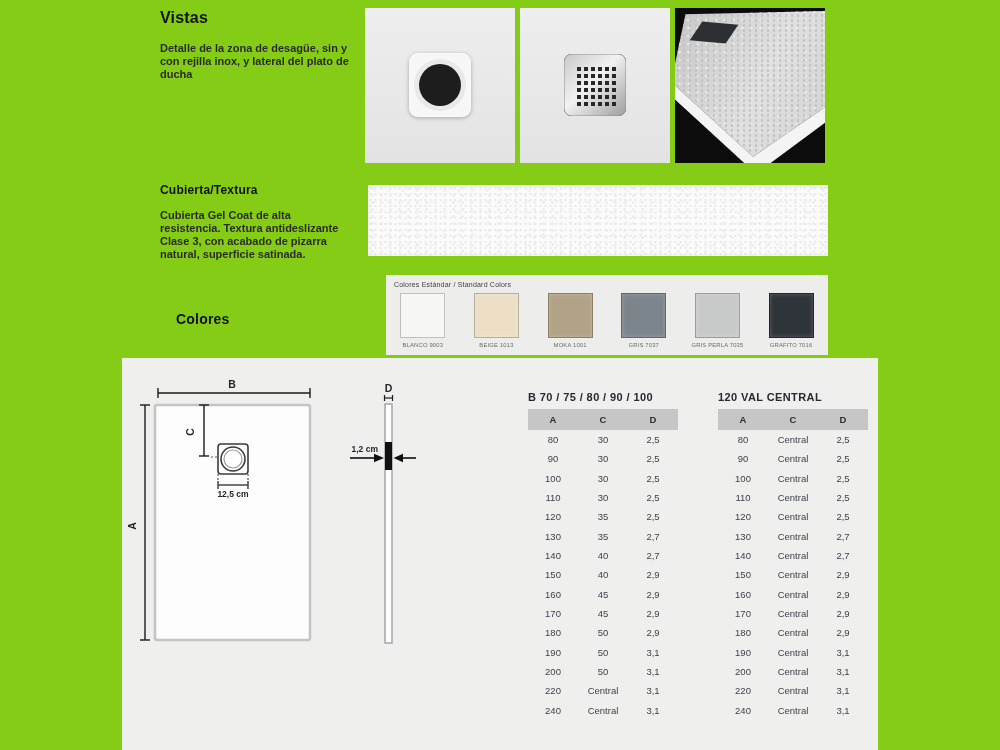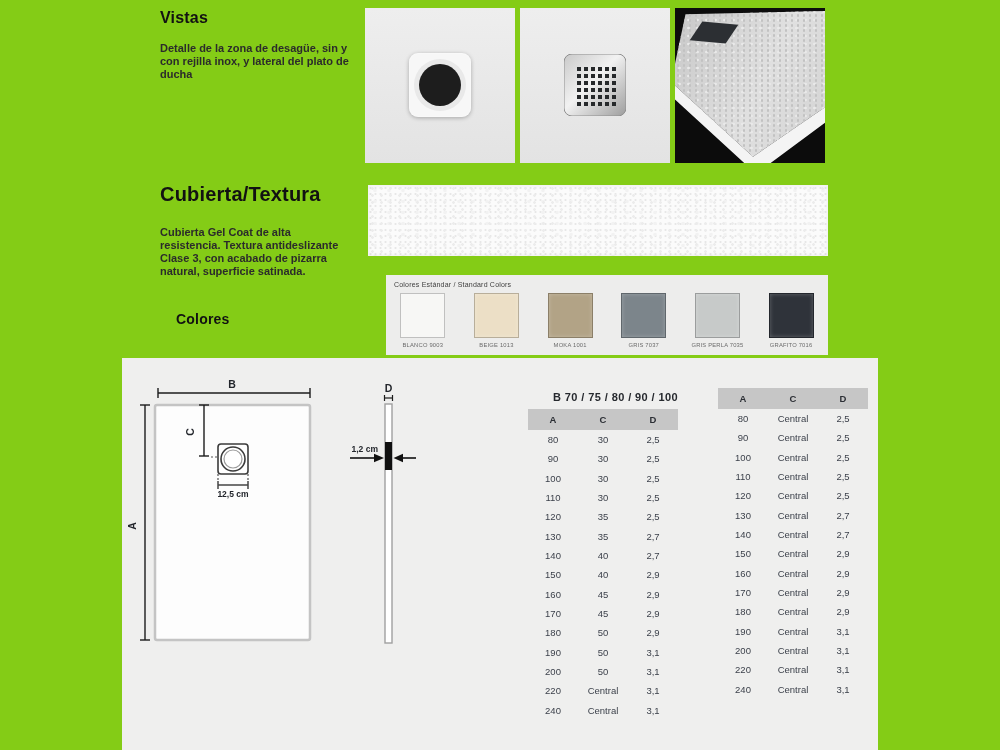--- a/index.html
+++ b/index.html
@@ -2,26 +2,26 @@
 <html><head>
 <meta charset="utf-8">
 <style>
   html,body{margin:0;padding:0;background:#fff;}
   .page{position:relative;width:1000px;height:750px;background:#84cc16;overflow:hidden;
         font-family:"Liberation Sans",sans-serif;color:#1b1b1b;}
   h2{margin:0;font-weight:700;color:#121212;}
   
   .sec-title{position:absolute;left:160px;letter-spacing:.2px;}
   .vistas-title{top:9px;font-size:16px;}
-  .cubierta-title{top:183px;font-size:20px;}
+  .cubierta-title{top:183px;font-size:12px;}
   .colores-title{top:311px;font-size:14px;margin-left:16px;}
   .sec-desc{position:absolute;left:160px;width:190px;font-size:11px;font-weight:600;
             color:#2b2b2b;line-height:13px;}
   .vistas-desc{top:31px;}
-  .cubierta-desc{top:215px;}
+  .cubierta-desc{top:198px;}
   
   .img-row{position:absolute;left:365px;top:8px;display:flex;gap:5px;}
   .pimg{width:150px;height:155px;position:relative;overflow:hidden;}
   .pimg-light{background:linear-gradient(180deg,#eeeeee,#e3e3e3);}
   .pimg-dark{background:#0c0c0c;}
   .recess{position:absolute;left:44px;top:45px;width:62px;height:64px;border-radius:9px;
           background:#f7f7f7;box-shadow:0 1px 4px rgba(0,0,0,.28), inset 0 0 2px #fff;}
   .drain-black{position:absolute;left:50%;top:50%;transform:translate(-50%,-50%);
                width:42px;height:42px;border-radius:50%;background:#1d1d1d;
                box-shadow:0 0 0 5px #e9e9e9;}
@@ -55,21 +55,21 @@
   .swatch-name{margin-top:4px;font-size:5.8px;color:#6b6b6b;letter-spacing:.2px;white-space:nowrap;}
   
   .panel{position:absolute;left:122px;top:358px;width:756px;height:392px;background:#efefee;}
   .diagram{position:absolute;left:122px;top:368px;}
   .diagram text{font-family:"Liberation Sans",sans-serif;fill:#23262c;}
   .dimL{font-size:10.5px;font-weight:700;}
   .dimS{font-size:8.5px;font-weight:600;}
   
   .dtable{position:absolute;top:388px;width:150px;}
   .t1{left:528px;} .t2{left:718px;}
-  .t-title{height:21px;line-height:19px;text-align:right;font-size:11px;font-weight:700;
+  .t-title{height:21px;line-height:19px;text-align:left;font-size:11px;font-weight:700;
            color:#26292e;letter-spacing:.4px;white-space:nowrap;}
   .t-head{height:21px;background:#c6c6c6;display:flex;}
   .t-head span{flex:1;text-align:center;line-height:21px;font-size:9.5px;font-weight:700;color:#2c2f35;}
   .t-row{display:flex;height:19.35px;}
   .t-row span{flex:1;text-align:center;line-height:19.35px;font-size:9.5px;font-weight:500;color:#3a3f49;}
 </style>
 </head>
 <body>
 
 <div class="page">
@@ -274,20 +274,21 @@
       </div>
         <div class="t-row">
         <span>240</span>
         <span>Central</span>
         <span>3,1</span>
       </div>
       </div>
   </div>
 
   <div class="dtable t2">
+    <div class="t-title">120 VAL CENTRAL</div>
     <div class="t-head">
       <span>A</span>
       <span>C</span>
       <span>D</span>
     </div>
     <div class="t-body">
 
     <div class="t-row">
         <span>80</span>
         <span>Central</span>

